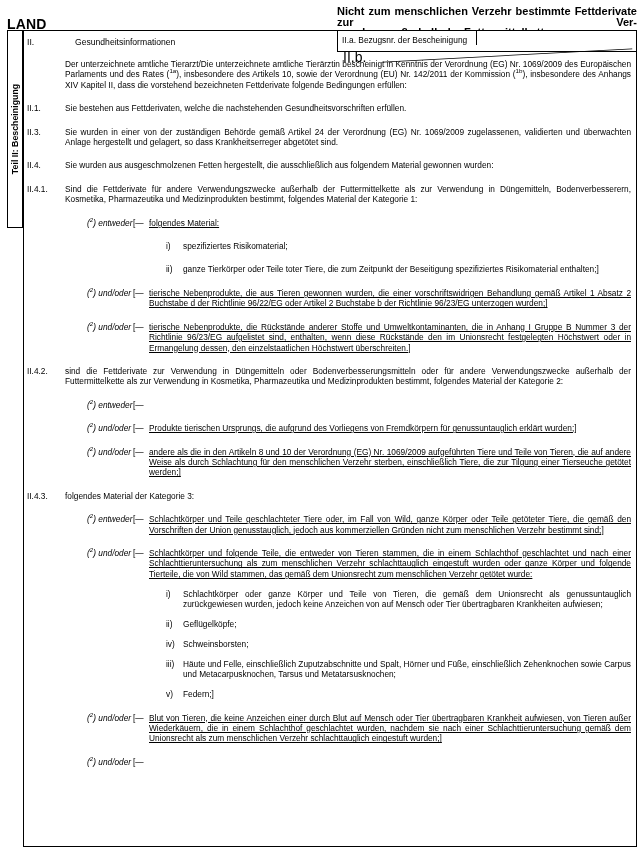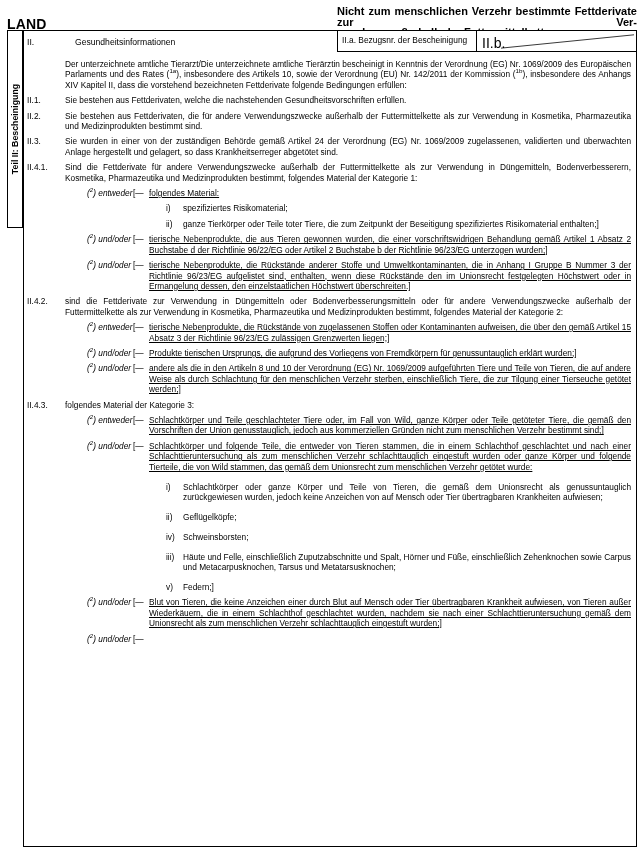--- a/index.html
+++ b/index.html
@@ -25,38 +25,38 @@
     position:absolute; left:7px; top:30px; width:14px; height:196px;
     border:1.2px solid #000; display:flex; align-items:center; justify-content:center;
     overflow:visible; background:#fff;
   }
   .sidebar-box span {
     transform:rotate(-90deg); white-space:nowrap;
     font-size:8.8px; font-weight:bold;
   }
   .ref-table {
     position:absolute; left:337px; top:30px; width:300px; height:22px;
-    border:1.2px solid #000; display:flex; box-sizing:border-box; background:#fff;
+    border:1.2px solid #000; display:flex; box-sizing:border-box; background:#fff;flex-direction:column;
   }
   .ref-cell-a {
     width:139px; border-right:1.2px solid #000; box-sizing:border-box;
     padding:4px 2px 0 4px; font-size:8.4px;
   }
   .ref-cell-b {
     flex:1; position:relative; padding:4px 0 0 5px; font-size:14px;
   }
   .ref-cell-b svg { position:absolute; left:0; top:0; width:100%; height:100%; }
   .sec-row { position:absolute; left:27px; top:37px; font-size:8.6px; }
   .sec-row .sec-num { display:inline-block; width:48px; }
   .sec-row .sec-title { font-weight:normal; }
   #content {
     position:absolute; left:27px; top:59px; width:604px;
     font-size:8.3px; line-height:10.4px;
   }
-  .row { display:flex; margin-top:5px; }
+  .row { display:flex; margin-top:13px; }
   .row:first-child { margin-top:0; }
   .num { flex:0 0 38px; }
   .body { flex:1; text-align:justify; }
   .opt { padding-left:60px; }
   .opt-label { flex:0 0 46px; font-style:italic; }
   .opt-bracket { flex:0 0 16px; }
   .opt-text { flex:1; }
   .opt-text-p { text-align:justify;text-decoration:underline; }
   .sub { padding-left:139px; }
   .roman { flex:0 0 17px; }
@@ -99,26 +99,26 @@
   <div id="content">
       <div class="row">
         <span class="num"></span>
         <span class="body">Der unterzeichnete amtliche Tierarzt/Die unterzeichnete amtliche Tierärztin bescheinigt in Kenntnis der Verordnung (EG) Nr. 1069/2009 des Europäischen Parlaments und des Rates (<sup>1a</sup>), insbesondere des Artikels 10, sowie der Verordnung (EU) Nr. 142/2011 der Kommission (<sup>1b</sup>), insbesondere des Anhangs XIV Kapitel II, dass die vorstehend bezeichneten Fettderivate folgende Bedingungen erfüllen:</span>
       </div>
       <div class="row">
         <span class="num">II.1.</span>
         <span class="body">Sie bestehen aus Fettderivaten, welche die nachstehenden Gesundheitsvorschriften erfüllen.</span>
       </div>
       <div class="row">
-        <span class="num">II.2.</span>
-        <span class="body">Sie bestehen aus Fettderivaten, die für andere Verwendungszwecke außerhalb der Futtermittelkette als zur Verwendung in Kosmetika, Pharmazeutika und Medizinprodukten bestimmt sind.</span>
-      </div>
-      <div class="row">
         <span class="num">II.3.</span>
         <span class="body">Sie wurden in einer von der zuständigen Behörde gemäß Artikel 24 der Verordnung (EG) Nr. 1069/2009 zugelassenen, validierten und überwachten Anlage hergestellt und gelagert, so dass Krankheitserreger abgetötet sind.</span>
+      </div>
+      <div class="row">
+        <span class="num">II.4.</span>
+        <span class="body">Sie wurden aus ausgeschmolzenen Fetten hergestellt, die ausschließlich aus folgendem Material gewonnen wurden:</span>
       </div>
       <div class="row">
         <span class="num">II.4.1.</span>
         <span class="body">Sind die Fettderivate für andere Verwendungszwecke außerhalb der Futtermittelkette als zur Verwendung in Düngemitteln, Bodenverbesserern, Kosmetika, Pharmazeutika und Medizinprodukten bestimmt, folgendes Material der Kategorie 1:</span>
       </div>
       <div class="row opt">
         <span class="opt-label">(<sup>2</sup>) entweder</span>
         <span class="opt-bracket">[—</span>
         <div class="opt-text">
           <div class="opt-text-p">folgendes Material:</div>
@@ -146,23 +146,20 @@
           <div class="opt-text-p">tierische Nebenprodukte, die Rückstände anderer Stoffe und Umweltkontaminanten, die in Anhang I Gruppe B Nummer 3 der Richtlinie 96/23/EG aufgelistet sind, enthalten, wenn diese Rückstände den im Unionsrecht festgelegten Höchstwert oder in Ermangelung dessen, den einzelstaatlichen Höchstwert überschreiten.]</div>
         </div>
       </div>
       <div class="row">
         <span class="num">II.4.2.</span>
         <span class="body">sind die Fettderivate zur Verwendung in Düngemitteln oder Bodenverbesserungsmitteln oder für andere Verwendungszwecke außerhalb der Futtermittelkette als zur Verwendung in Kosmetika, Pharmazeutika und Medizinprodukten bestimmt, folgendes Material der Kategorie 2:</span>
       </div>
       <div class="row opt">
         <span class="opt-label">(<sup>2</sup>) entweder</span>
         <span class="opt-bracket">[—</span>
-        <div class="opt-text">
-          <div class="opt-text-p">tierische Nebenprodukte, die Rückstände von zugelassenen Stoffen oder Kontaminanten aufweisen, die über den gemäß Artikel 15 Absatz 3 der Richtlinie 96/23/EG zulässigen Grenzwerten liegen;]</div>
-        </div>
       </div>
       <div class="row opt">
         <span class="opt-label">(<sup>2</sup>) und/oder</span>
         <span class="opt-bracket">[—</span>
         <div class="opt-text">
           <div class="opt-text-p">Produkte tierischen Ursprungs, die aufgrund des Vorliegens von Fremdkörpern für genussuntauglich erklärt wurden;]</div>
         </div>
       </div>
       <div class="row opt">
         <span class="opt-label">(<sup>2</sup>) und/oder</span>

